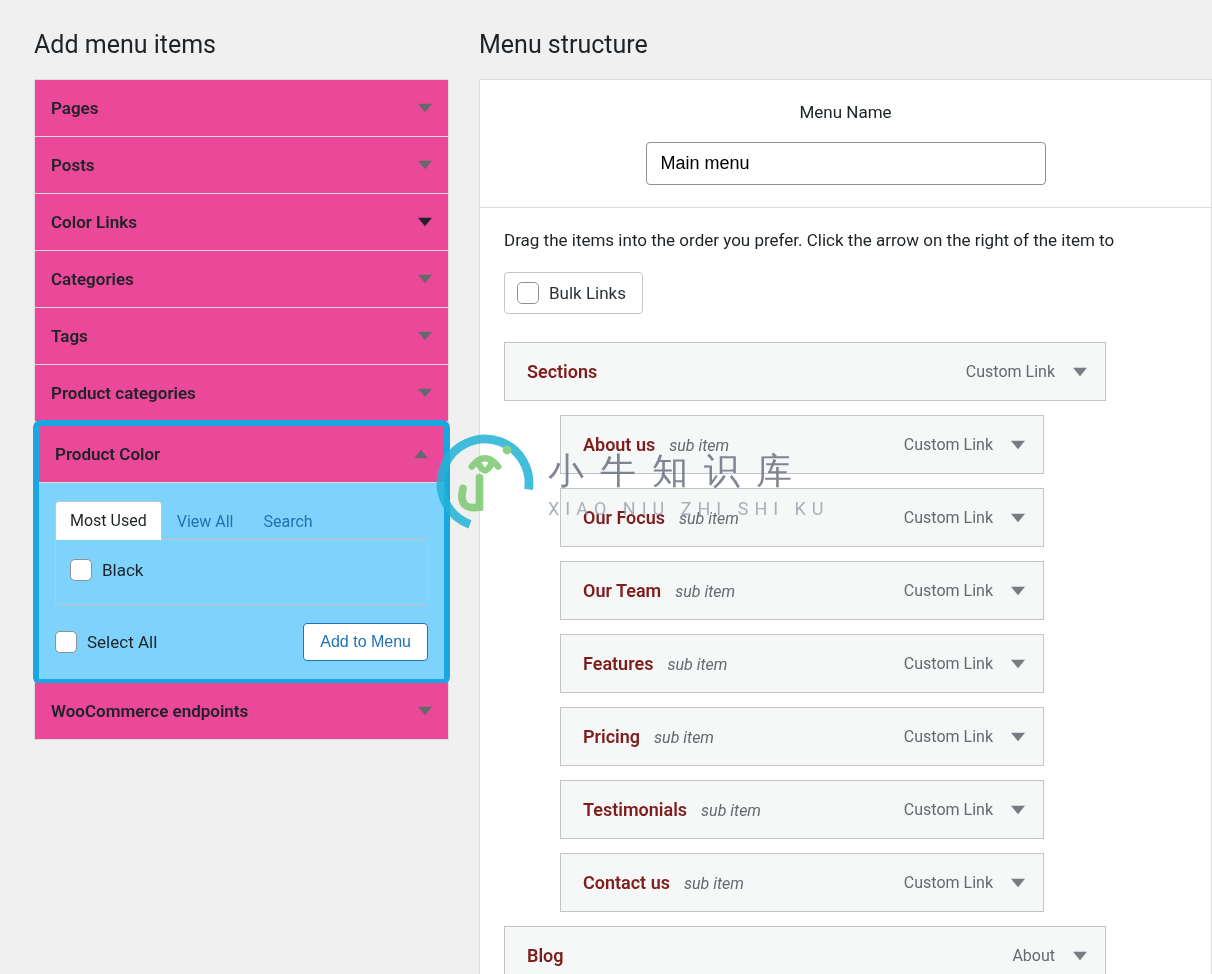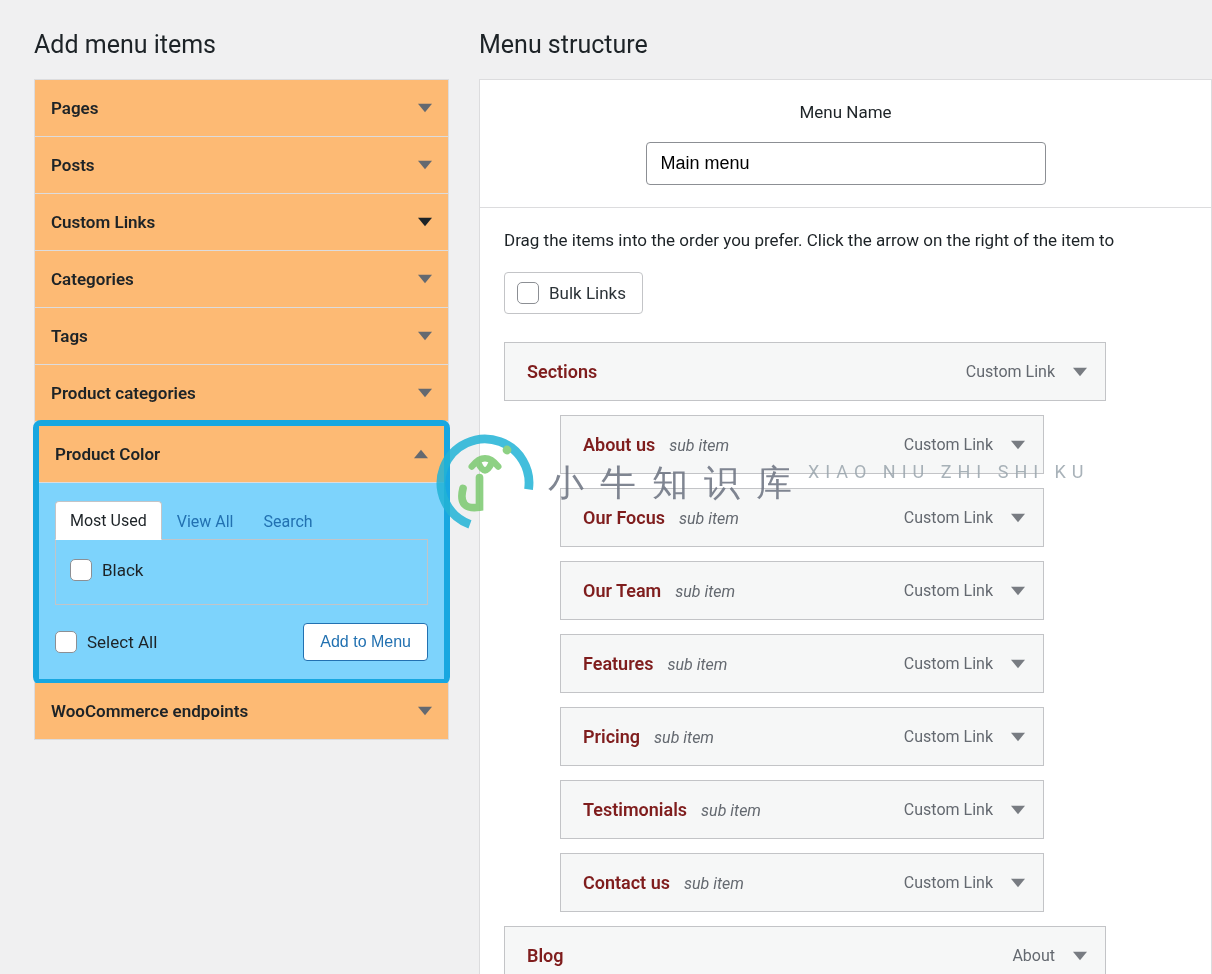--- a/index.html
+++ b/index.html
@@ -26,21 +26,21 @@
     margin: 10px 0 20px 0;
   }
   
   .accordion {
     border: 1px solid #dcdcde;
     background: #fff;
   }
   .acc-item { border-bottom: 1px solid #dcdcde; }
   .acc-item:last-child { border-bottom: none; }
   .acc-header {
-    background: #fdba74;
+    background: #ec4899;
     padding: 18px 16px;
     display: flex;
     justify-content: space-between;
     align-items: center;
     cursor: pointer;
     border-bottom: 1px solid #dcdcde;
   }
   .acc-item.collapsed .acc-header { border-bottom: none; }
   .acc-title { font-size: 17px; font-weight: 600; color: #1d2327; }
   .acc-toggle { color: #646970; }
@@ -131,21 +131,21 @@
   .mi-sub { font-size:16px; font-style:italic; color:#646970; }
   .mi-right { display:flex; align-items:center; gap:18px; }
   .mi-type { font-size:16px; color:#646970; }
   .mi-toggle svg { width:14px; height:14px; display:block; color:#787c82; }
   
   .watermark {
     position:absolute; left:430px; top:428px;
     display:flex; align-items:center; gap:8px;
     pointer-events:none; opacity:0.85;
   }
-  .wm-text { display:flex; flex-direction:row; }
+  .wm-text { display:flex; flex-direction:column; }
   .wm-zh { font-size:36px; letter-spacing:16px; color:#6b7280; font-weight:300; }
   .wm-py { font-size:18px; letter-spacing:6px; color:#9aa5ad; margin-top:2px; }
 </style>
 </head>
 <body>
 
 <div class="wrap">
 
   <div class="col-left">
     <h2>Add menu items</h2>
@@ -168,21 +168,21 @@
           <span class="acc-toggle">
               <svg viewBox="0 0 10 10">
                 <path d="M0 2 L5 8 L10 2 Z" fill="currentColor"></path>
               </svg>
             </span>
         </div>
       </div>
 
       <div class="acc-item collapsed">
         <div class="acc-header">
-          <span class="acc-title">Custom Links</span>
+          <span class="acc-title">Color Links</span>
           <span class="acc-toggle">
               <svg viewBox="0 0 10 10" style="color:#1d2327">
                 <path d="M0 2 L5 8 L10 2 Z" fill="currentColor"></path>
               </svg>
             </span>
         </div>
       </div>
 
       <div class="acc-item collapsed">
         <div class="acc-header">

